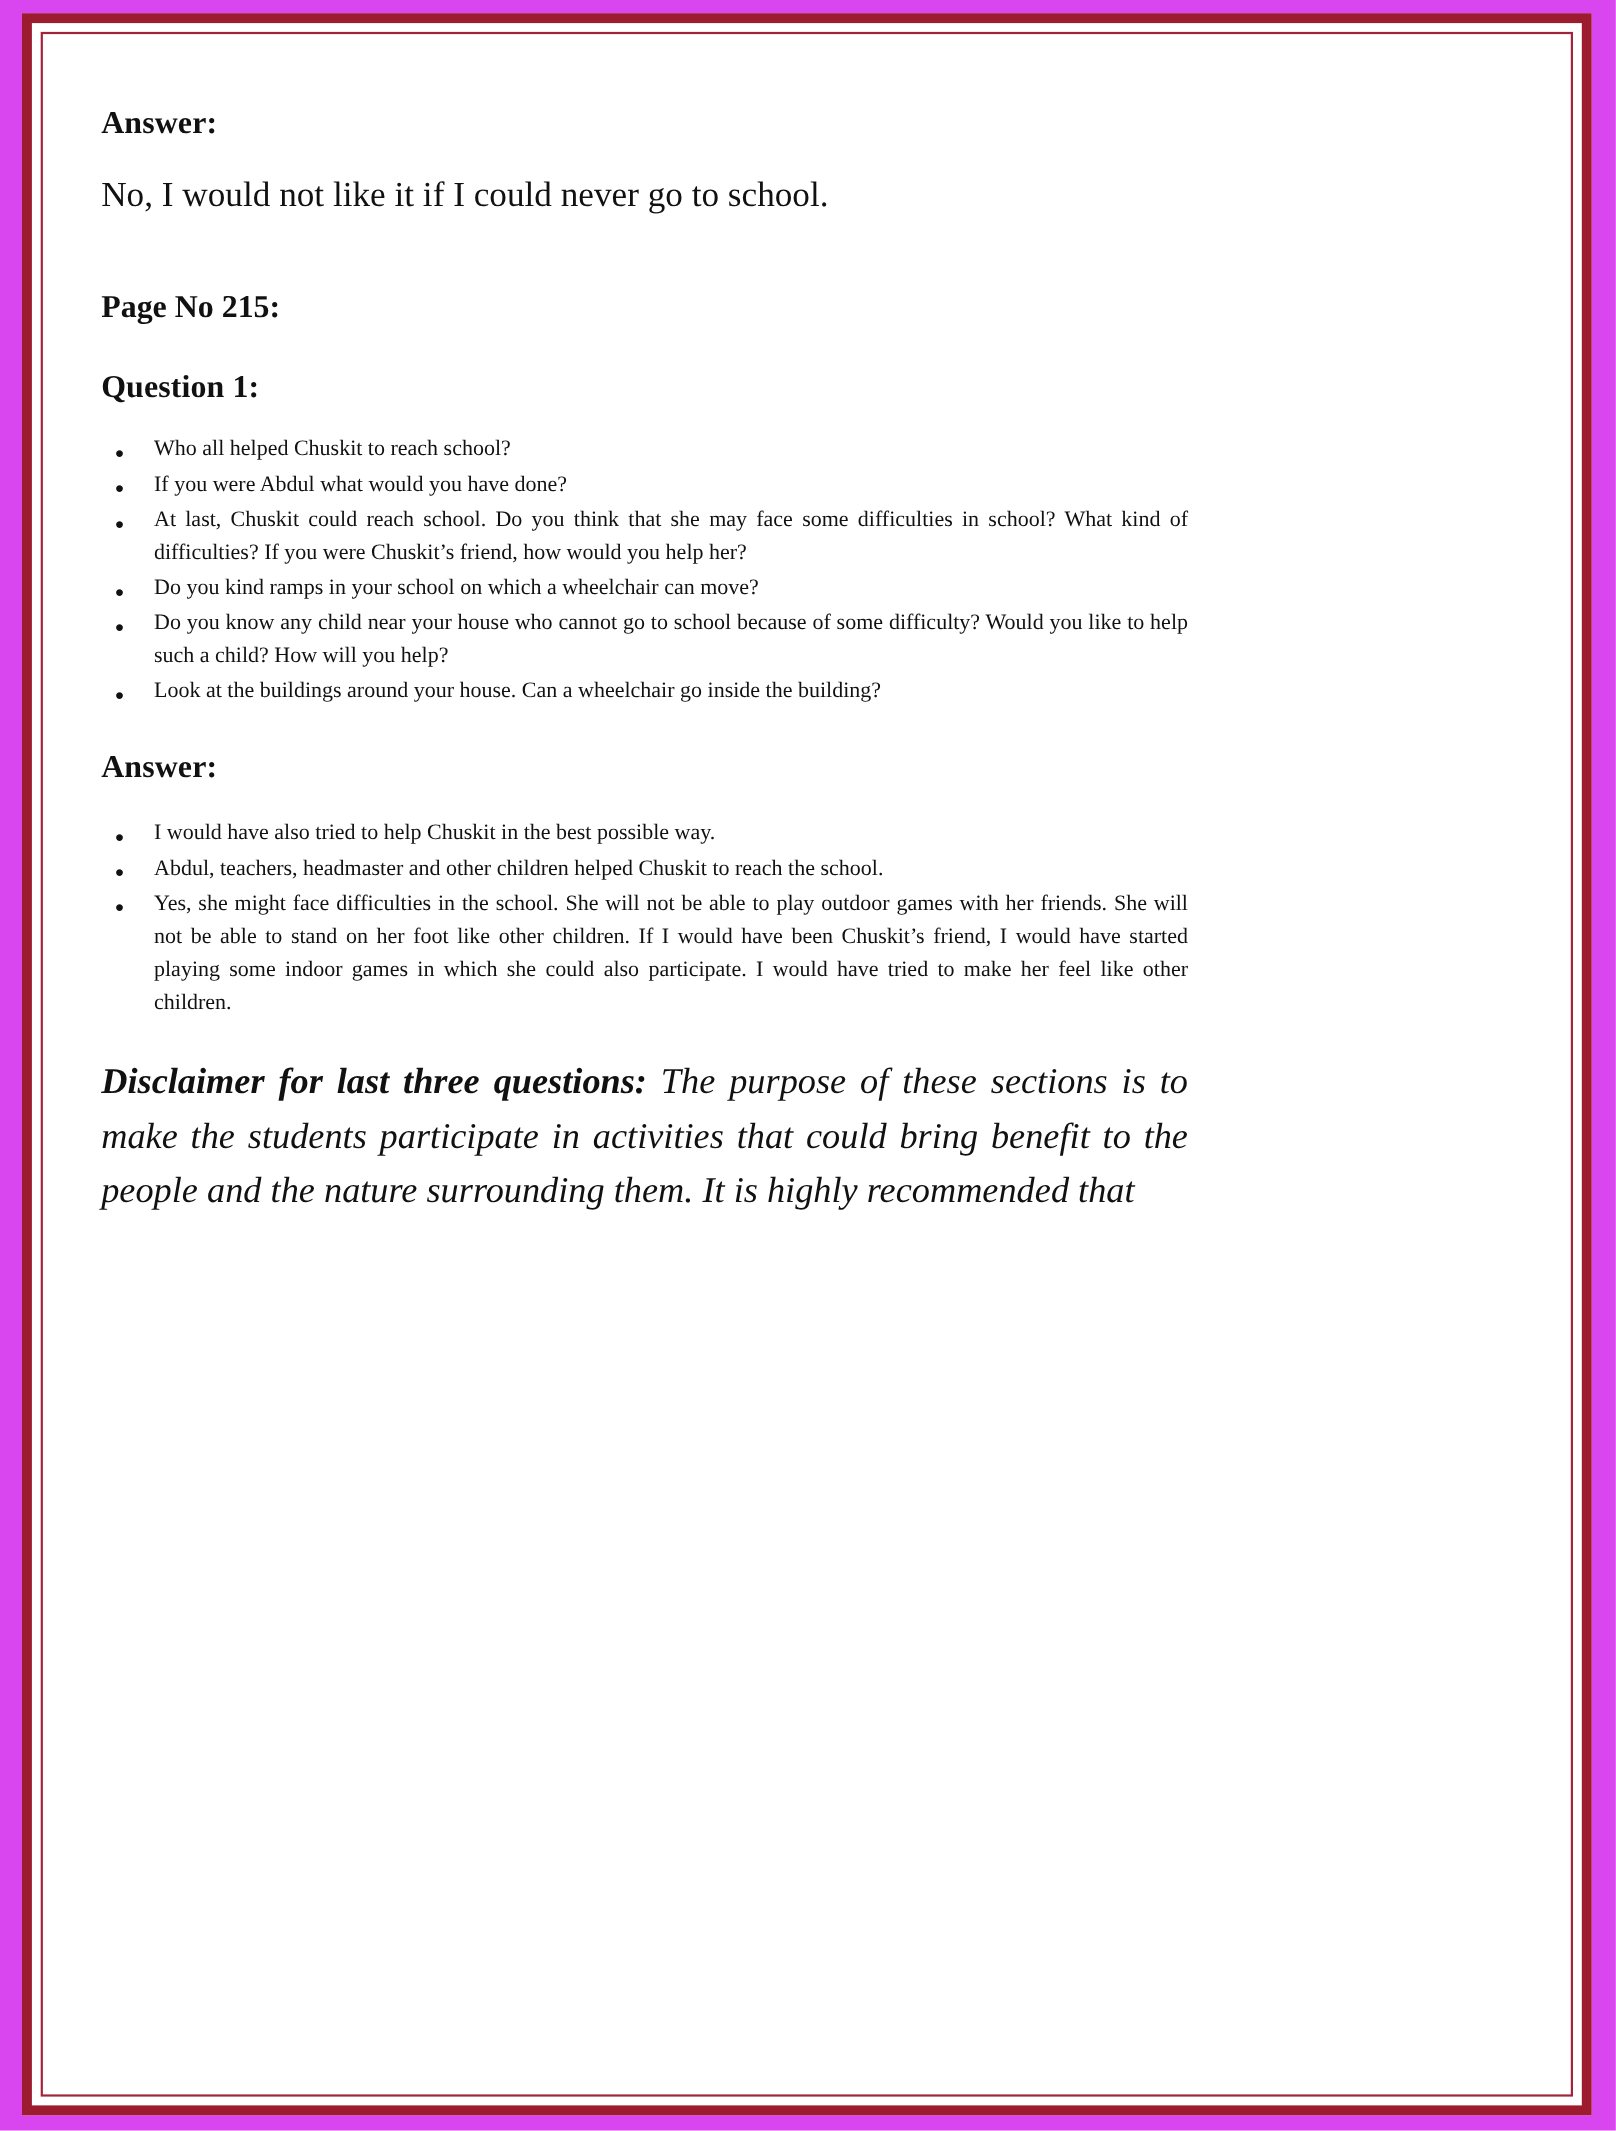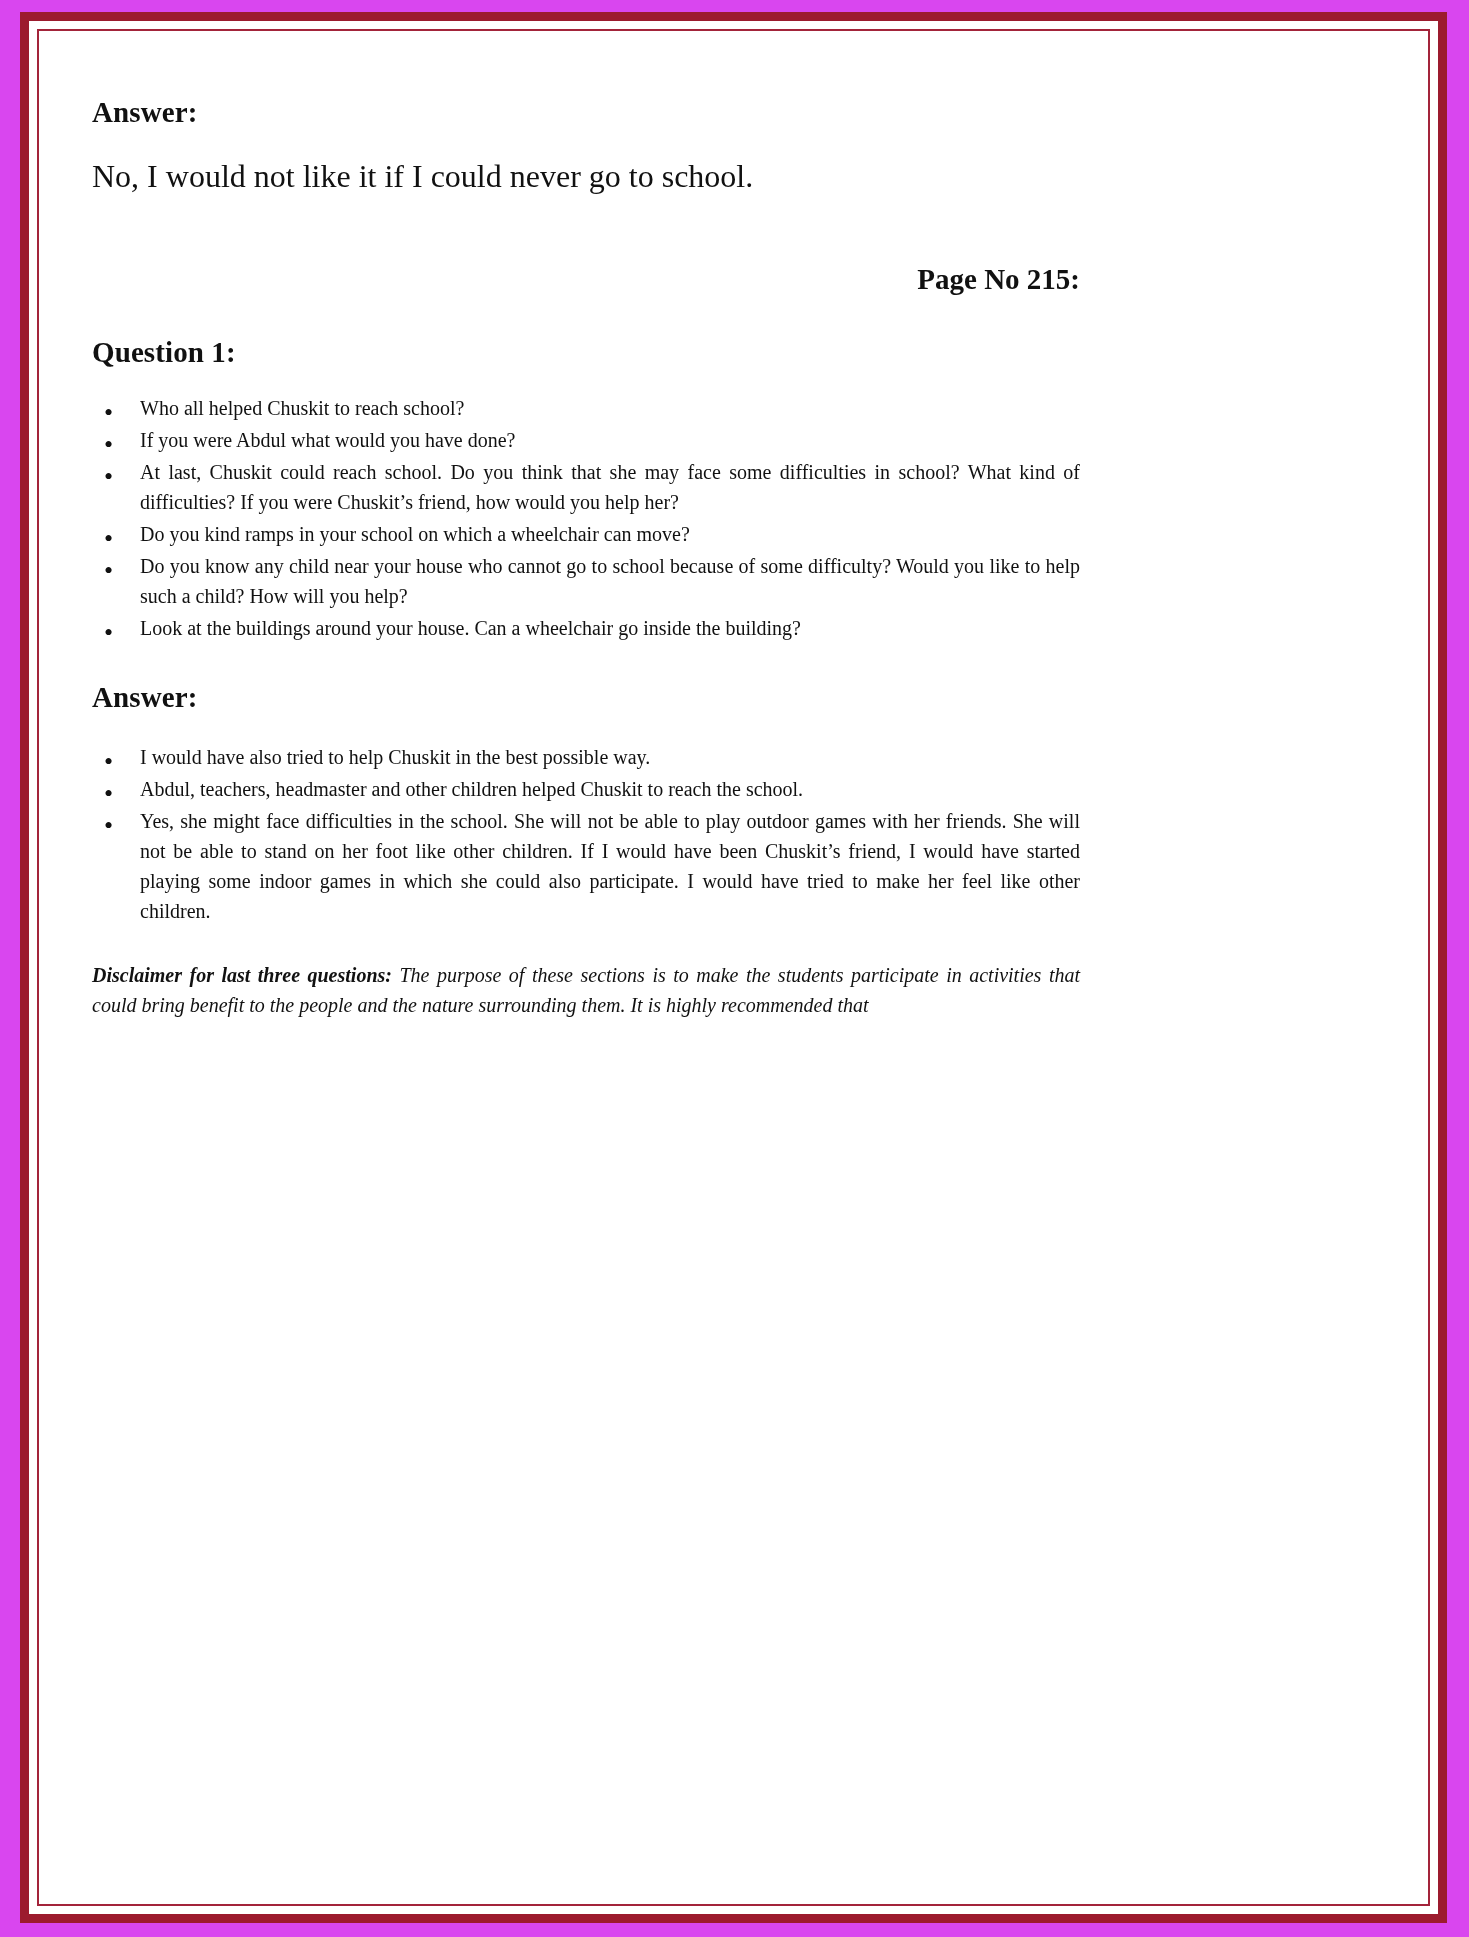--- a/index.html
+++ b/index.html
@@ -61,21 +61,21 @@
   .para {
     font-size: 32px;
     line-height: 1.45;
     margin: 0 0 26px 0;
     text-align: justify;
   }
 
   .page-no {
     font-size: 29px;
     font-weight: bold;
-    text-align: right;
+    text-align: left;
     margin: 64px 0 40px 0;
   }
 
   ul.bullets {
     list-style: none;
     margin: 0 0 26px 0;
     padding: 0;
   }
   ul.bullets li {
     position: relative;
@@ -89,21 +89,21 @@
     content: "\2022";
     position: absolute;
     left: 12px;
     top: 0;
     font-size: 26px;
     line-height: 1.5;
   }
   .heading-answer2 { margin-top: 38px; margin-bottom: 28px; }
 
   .disclaimer {
-    font-size: 20px;
+    font-size: 33px;
     line-height: 1.5;
     text-align: justify;
     font-style: italic;
     margin: 34px 0 0 0;
   }
   .disclaimer .lead {
     font-weight: bold;
     font-style: italic;
   }
 </style>

